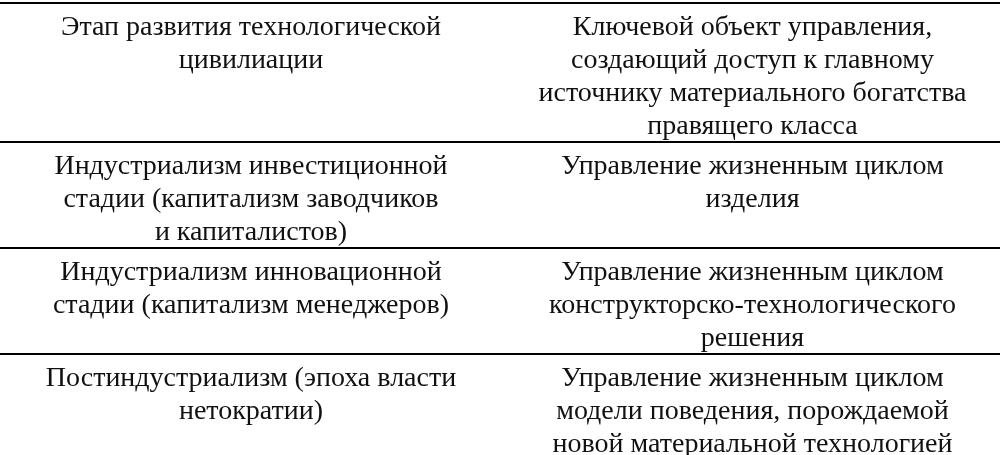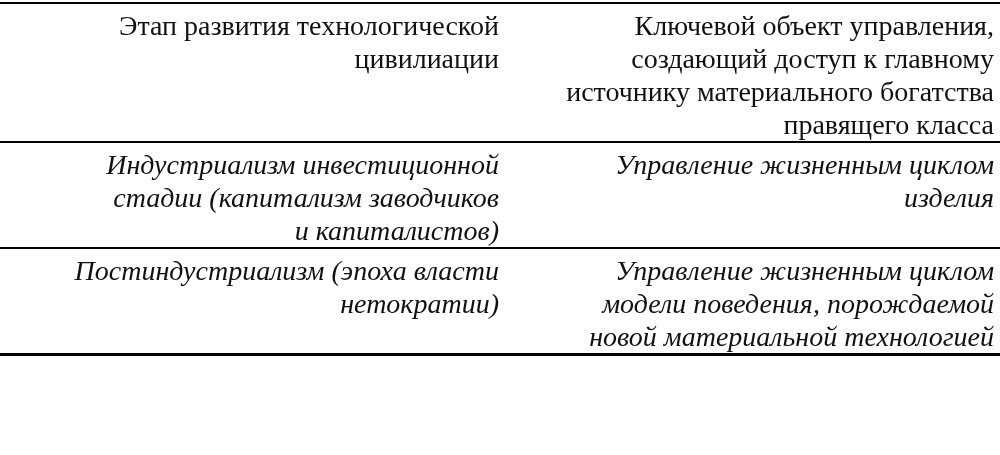--- a/index.html
+++ b/index.html
@@ -21,21 +21,21 @@
     border-collapse: collapse;
     table-layout: fixed;
     margin-top: 2px;
     border-top: 2px solid #000;
     border-bottom: 3px solid #000;
   }
   table.doc-table th,
   table.doc-table td {
     box-sizing: border-box;
     vertical-align: top;
-    text-align: right;
+    text-align: center;
     font-weight: normal;
     font-size: 28px;
     line-height: 33px;
     white-space: pre-line;
     padding: 5px 6px 0 3px;
   }
   col.c1 { width: 505px; }
   col.c2 { width: 495px; }
   table.doc-table td.col2,
   table.doc-table th.col2 {
@@ -45,21 +45,21 @@
   thead tr {
     border-bottom: 2px solid #000;
   }
   tbody tr {
     border-bottom: 2px solid #000;
   }
   tbody tr:last-child {
     border-bottom: none;
   }
   thead tr { height: 134px; }
-  tbody tr { height: 104px; font-style: italic; }
+  tbody tr { height: 104px; }
 </style>
 </head>
 <body>
 
 <div class="page">
   <table class="doc-table">
     <colgroup>
       <col class="c1">
       <col class="c2">
     </colgroup>
@@ -75,20 +75,27 @@
     </thead>
     <tbody>
       <tr>
         <td class="col1">Индустриализм инвестиционной
 стадии (капитализм заводчиков
 и капиталистов)</td>
         <td class="col2">Управление жизненным циклом
 изделия</td>
       </tr>
       <tr>
+        <td class="col1">Индустриализм инновационной
+стадии (капитализм менеджеров)</td>
+        <td class="col2">Управление жизненным циклом
+конструкторско-технологического
+решения</td>
+      </tr>
+      <tr>
         <td class="col1">Постиндустриализм (эпоха власти
 нетократии)</td>
         <td class="col2">Управление жизненным циклом
 модели поведения, порождаемой
 новой материальной технологией</td>
       </tr>
     </tbody>
   </table>
 </div>
 

